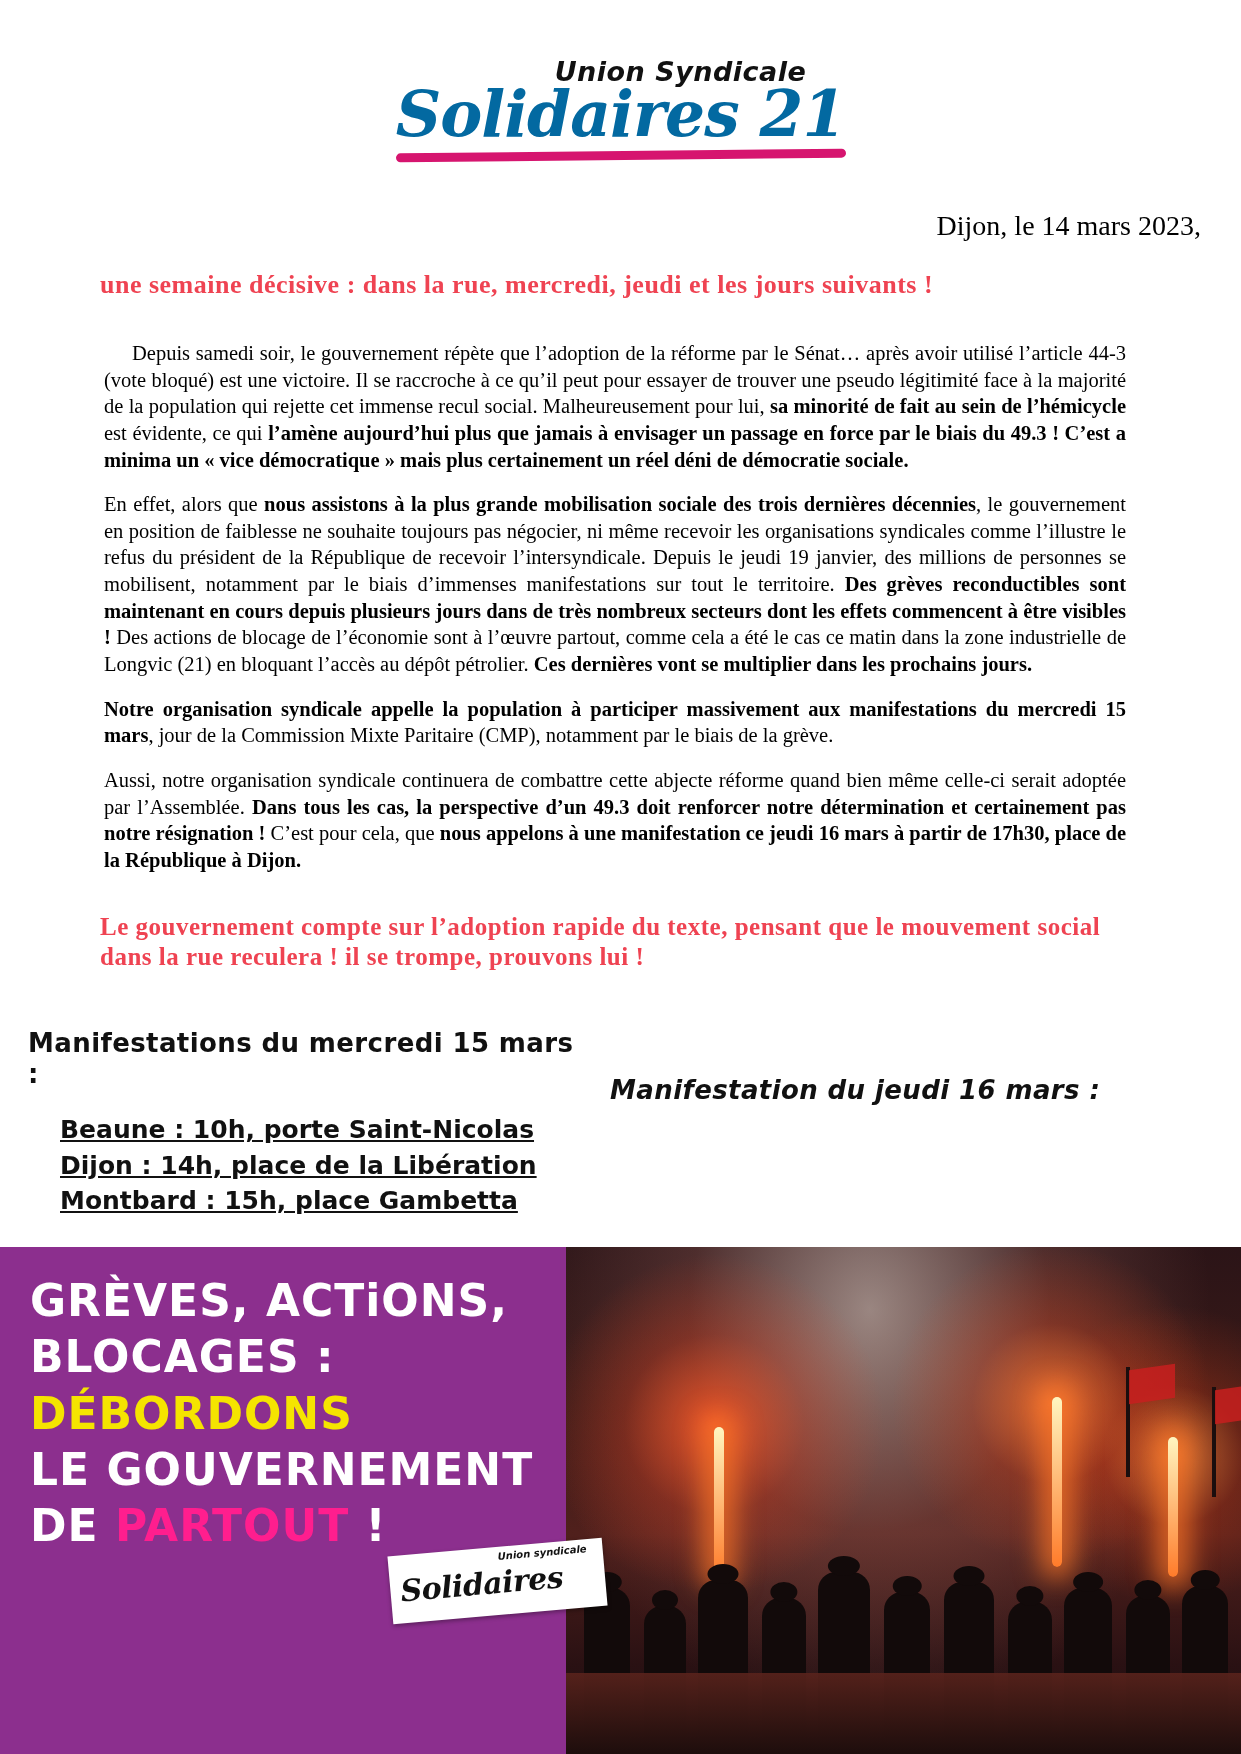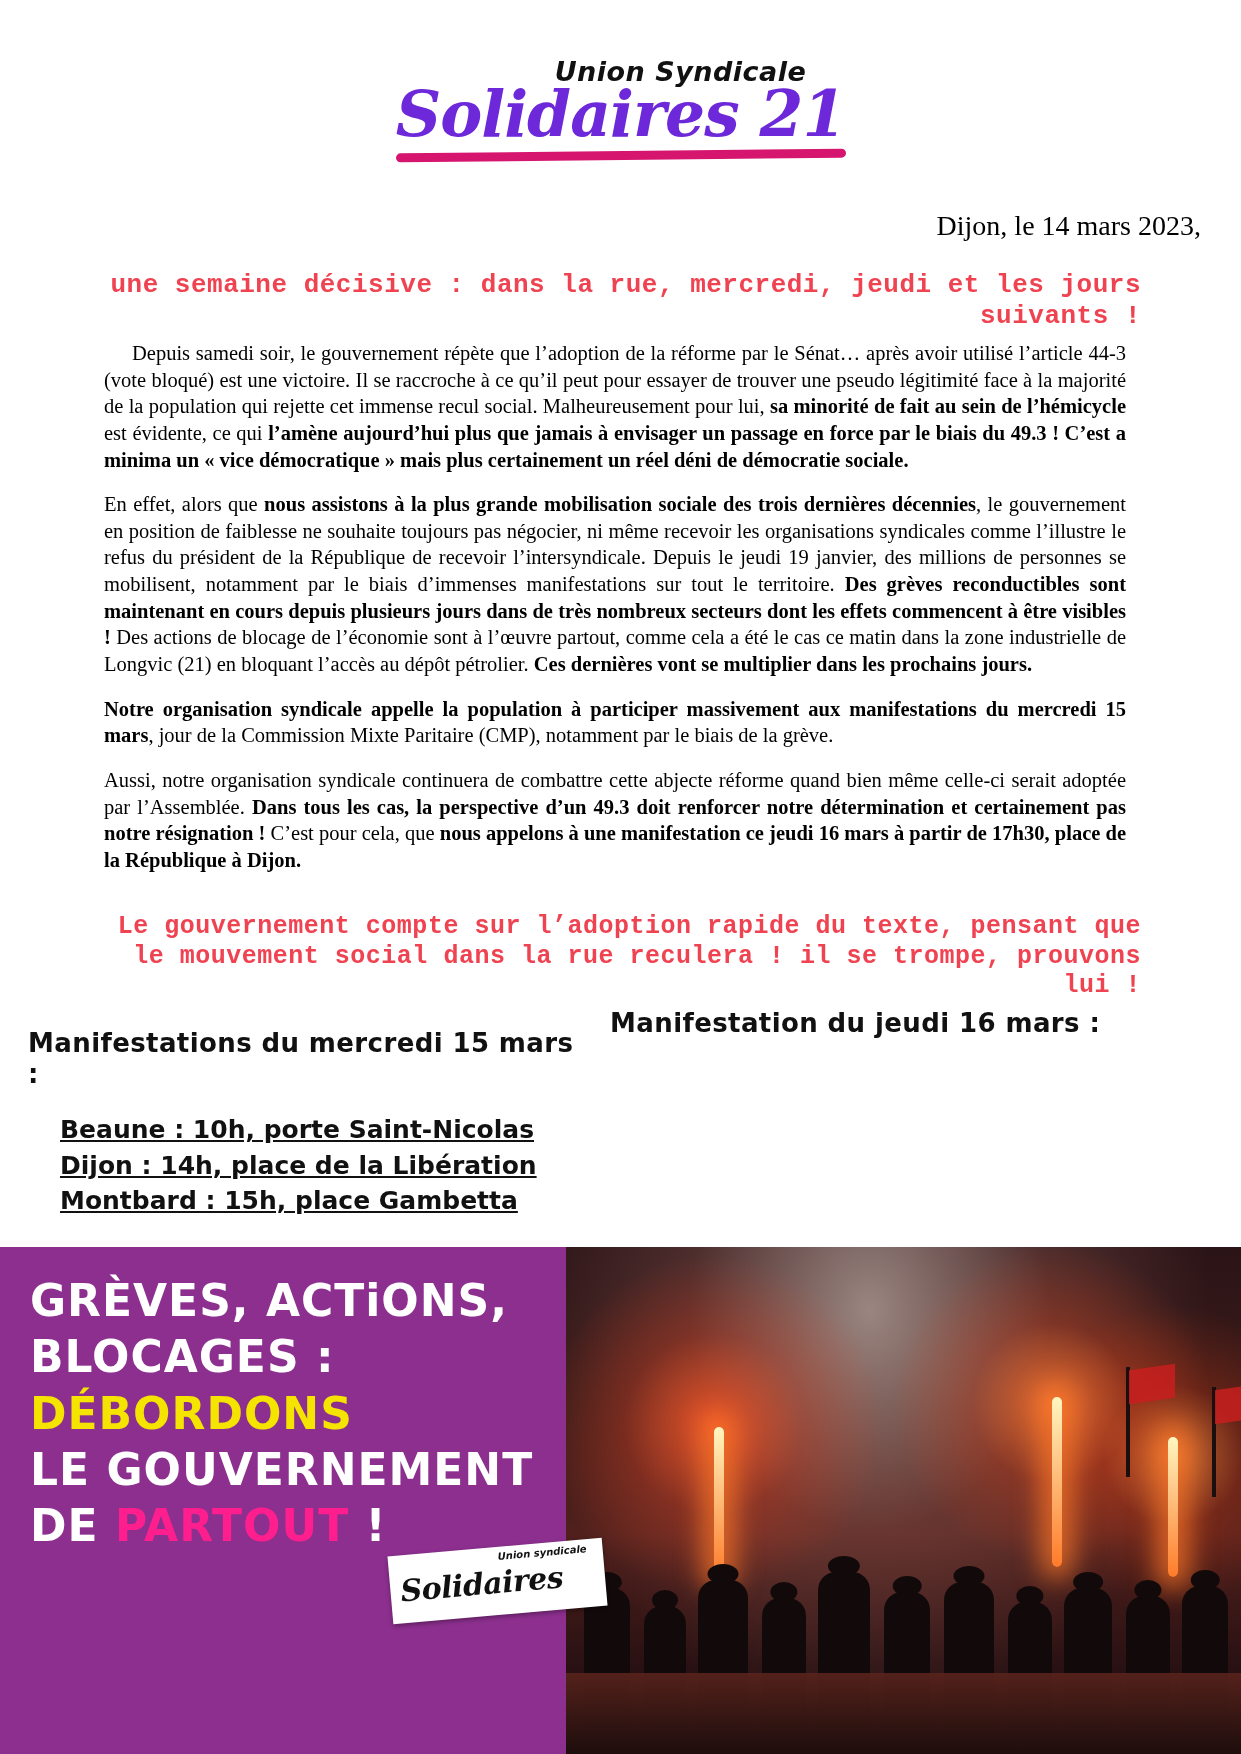--- a/index.html
+++ b/index.html
@@ -32,21 +32,21 @@
     letter-spacing: 0.5px;
     color: #111;
     margin-left: 120px;
     line-height: 1;
   }
   .logo-main {
     font-family: "DejaVu Serif", serif;
     font-style: italic;
     font-weight: bold;
     font-size: 63px;
-    color: #6d28d9;
+    color: #0369a1;
     line-height: 1.05;
     letter-spacing: -1px;
     margin-top: -4px;
   }
   .logo-underline {
     width: 450px;
     height: 9px;
     background: #d6156f;
     margin: 4px auto 0 auto;
     border-radius: 5px;
@@ -58,23 +58,23 @@
     position: absolute;
     top: 210px;
     right: 40px;
     font-size: 28px;
     font-family: "Liberation Serif", serif;
   }
 
   
   .pink-title {
     color: #ef4352;
-    font-family: Liberation Mono, monospace;
-    font-weight: bold;
-    text-align: right;
+    font-family: Liberation Serif, serif;
+    font-weight: bold;
+    text-align: left;
     letter-spacing: 0.5px;
     line-height: 1.18;
   }
   #title-1 {
     position: absolute;
     top: 270px;
     left: 100px;
     width: 1041px;
     font-size: 26px;
   }
@@ -106,23 +106,24 @@
 
   
   .demo-left {
     position: absolute;
     top: 1028px;
     left: 28px;
     width: 560px;
   }
   .demo-right {
     position: absolute;
-    top: 1008px;
+    top: 1075px;
     left: 600px;
     width: 620px;
+    font-style: italic;
   }
   .demo-head {
     font-family: "DejaVu Sans", sans-serif;
     font-weight: bold;
     font-size: 26px;
     letter-spacing: 0.4px;
     color: #111;
     line-height: 1.2;
   }
   .demo-head.right { text-align: left; padding-left: 10px; }

